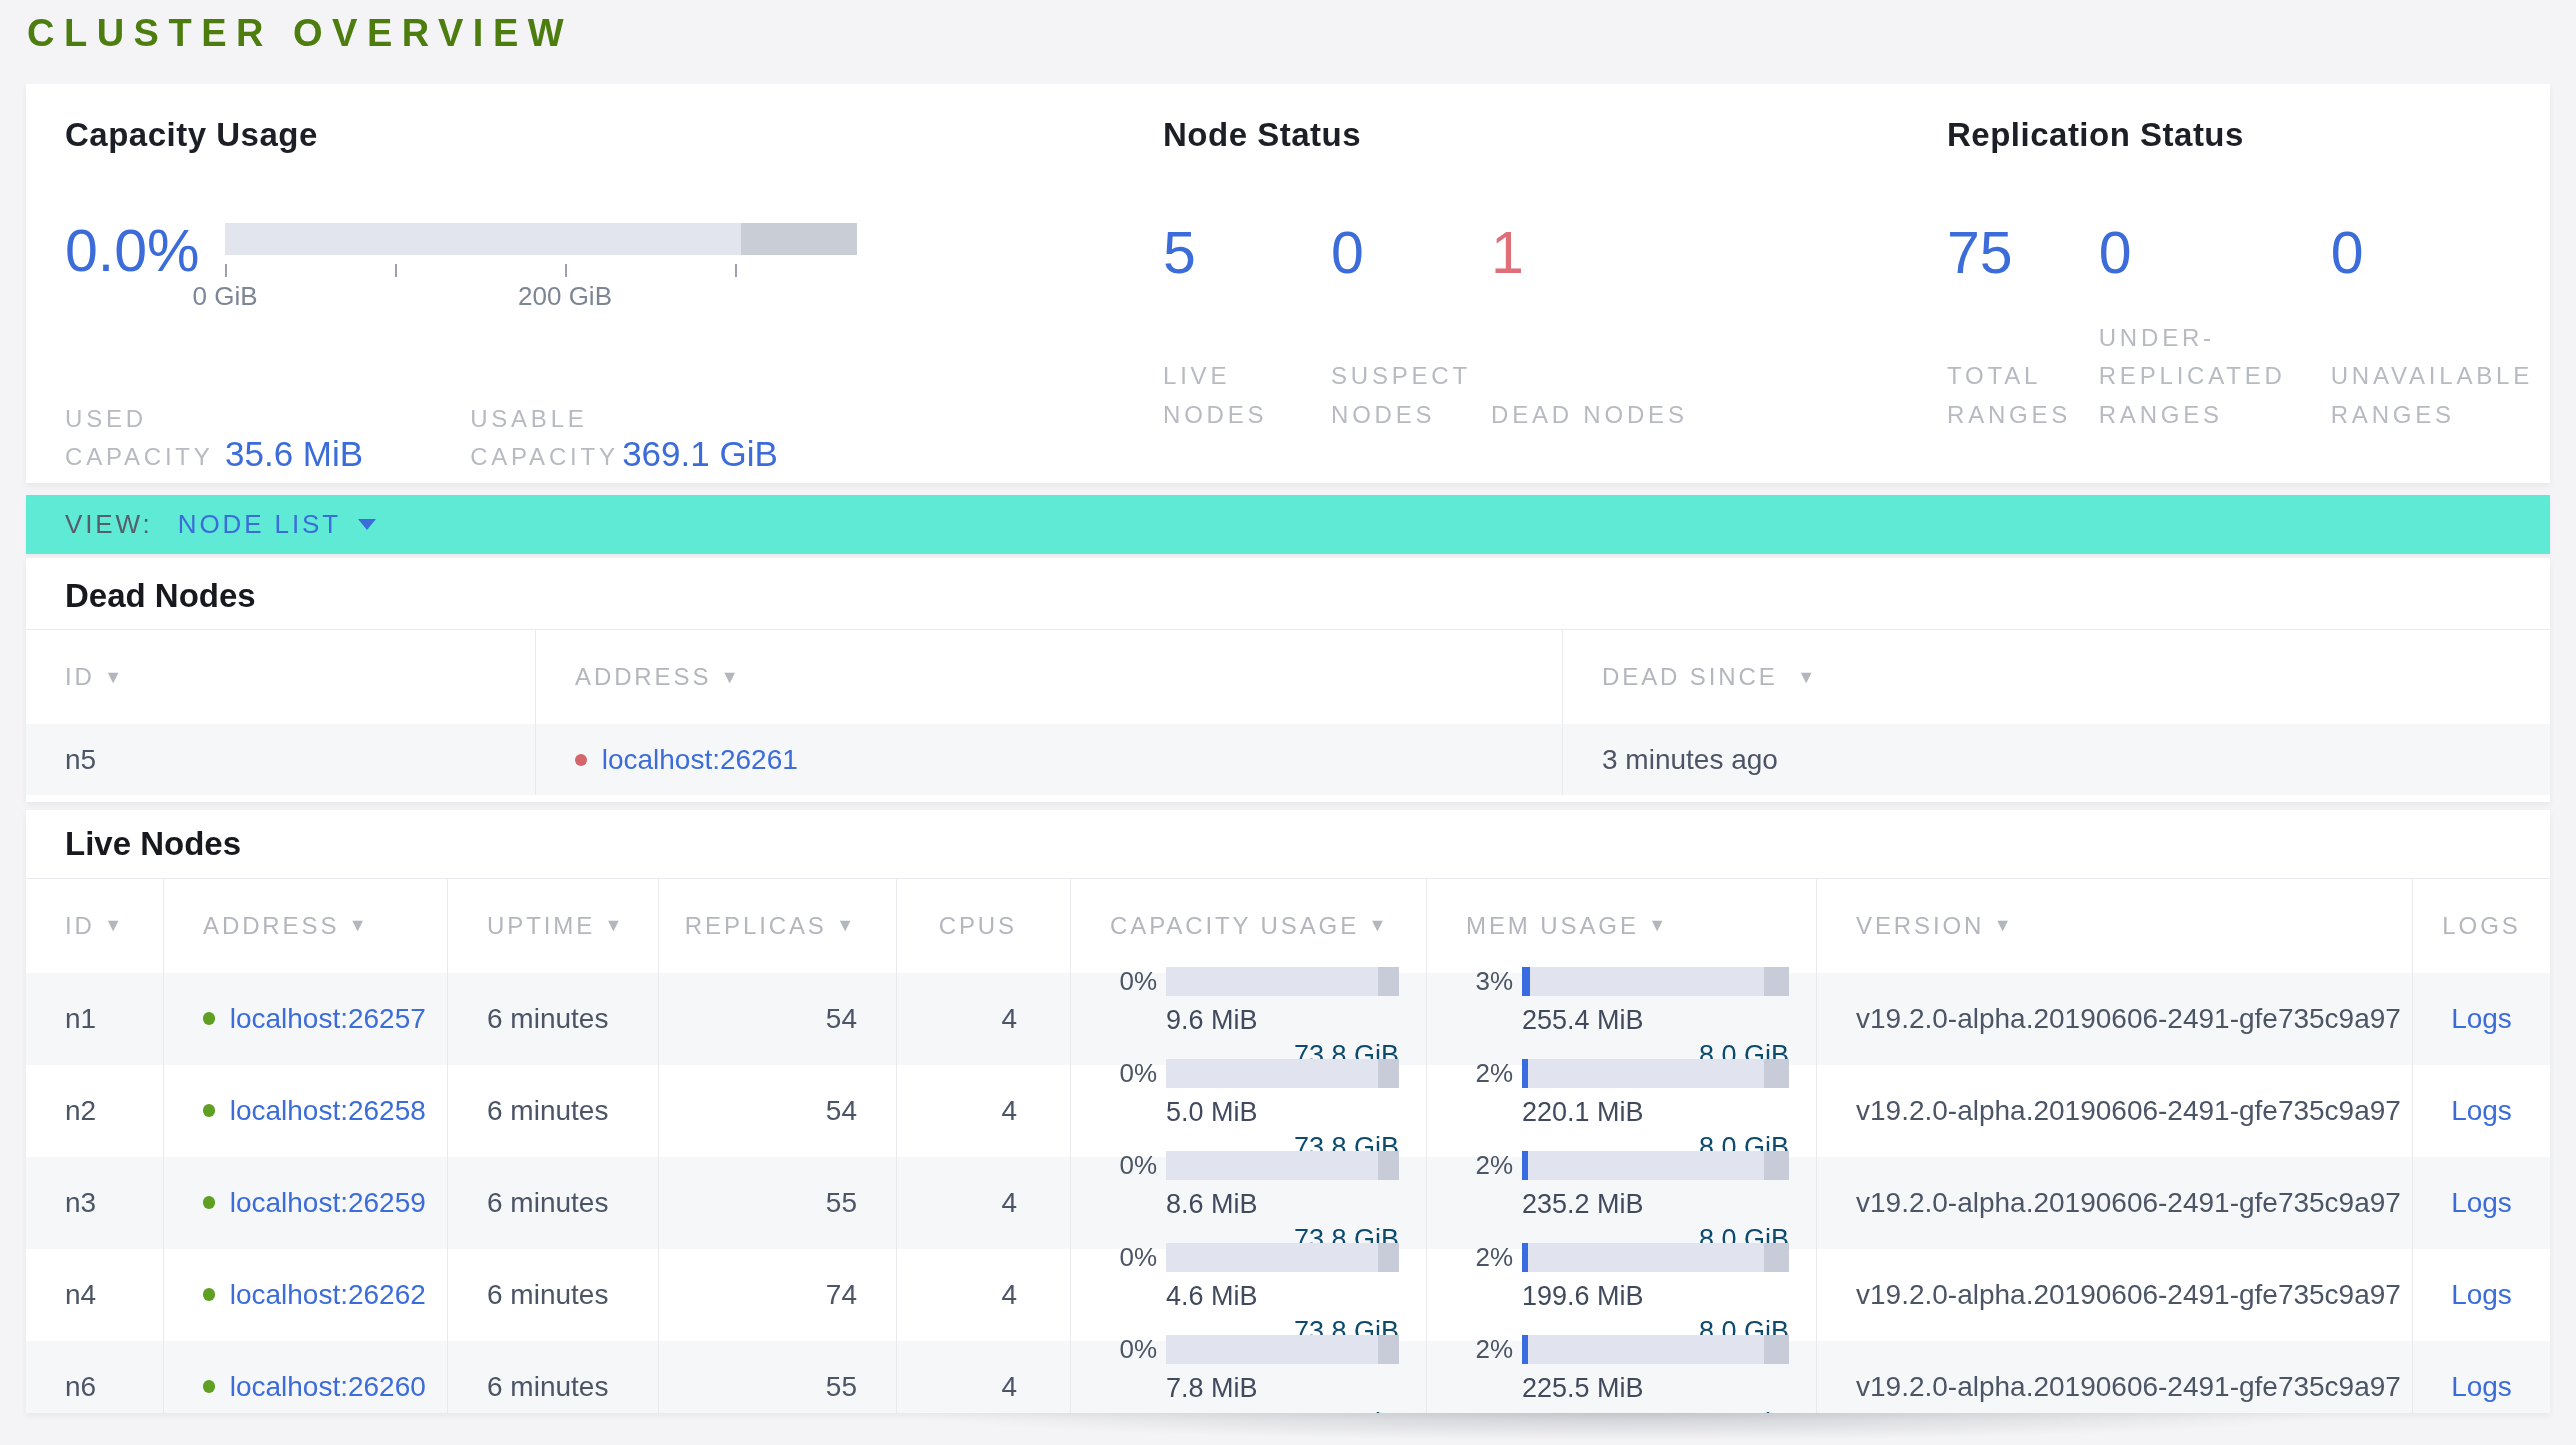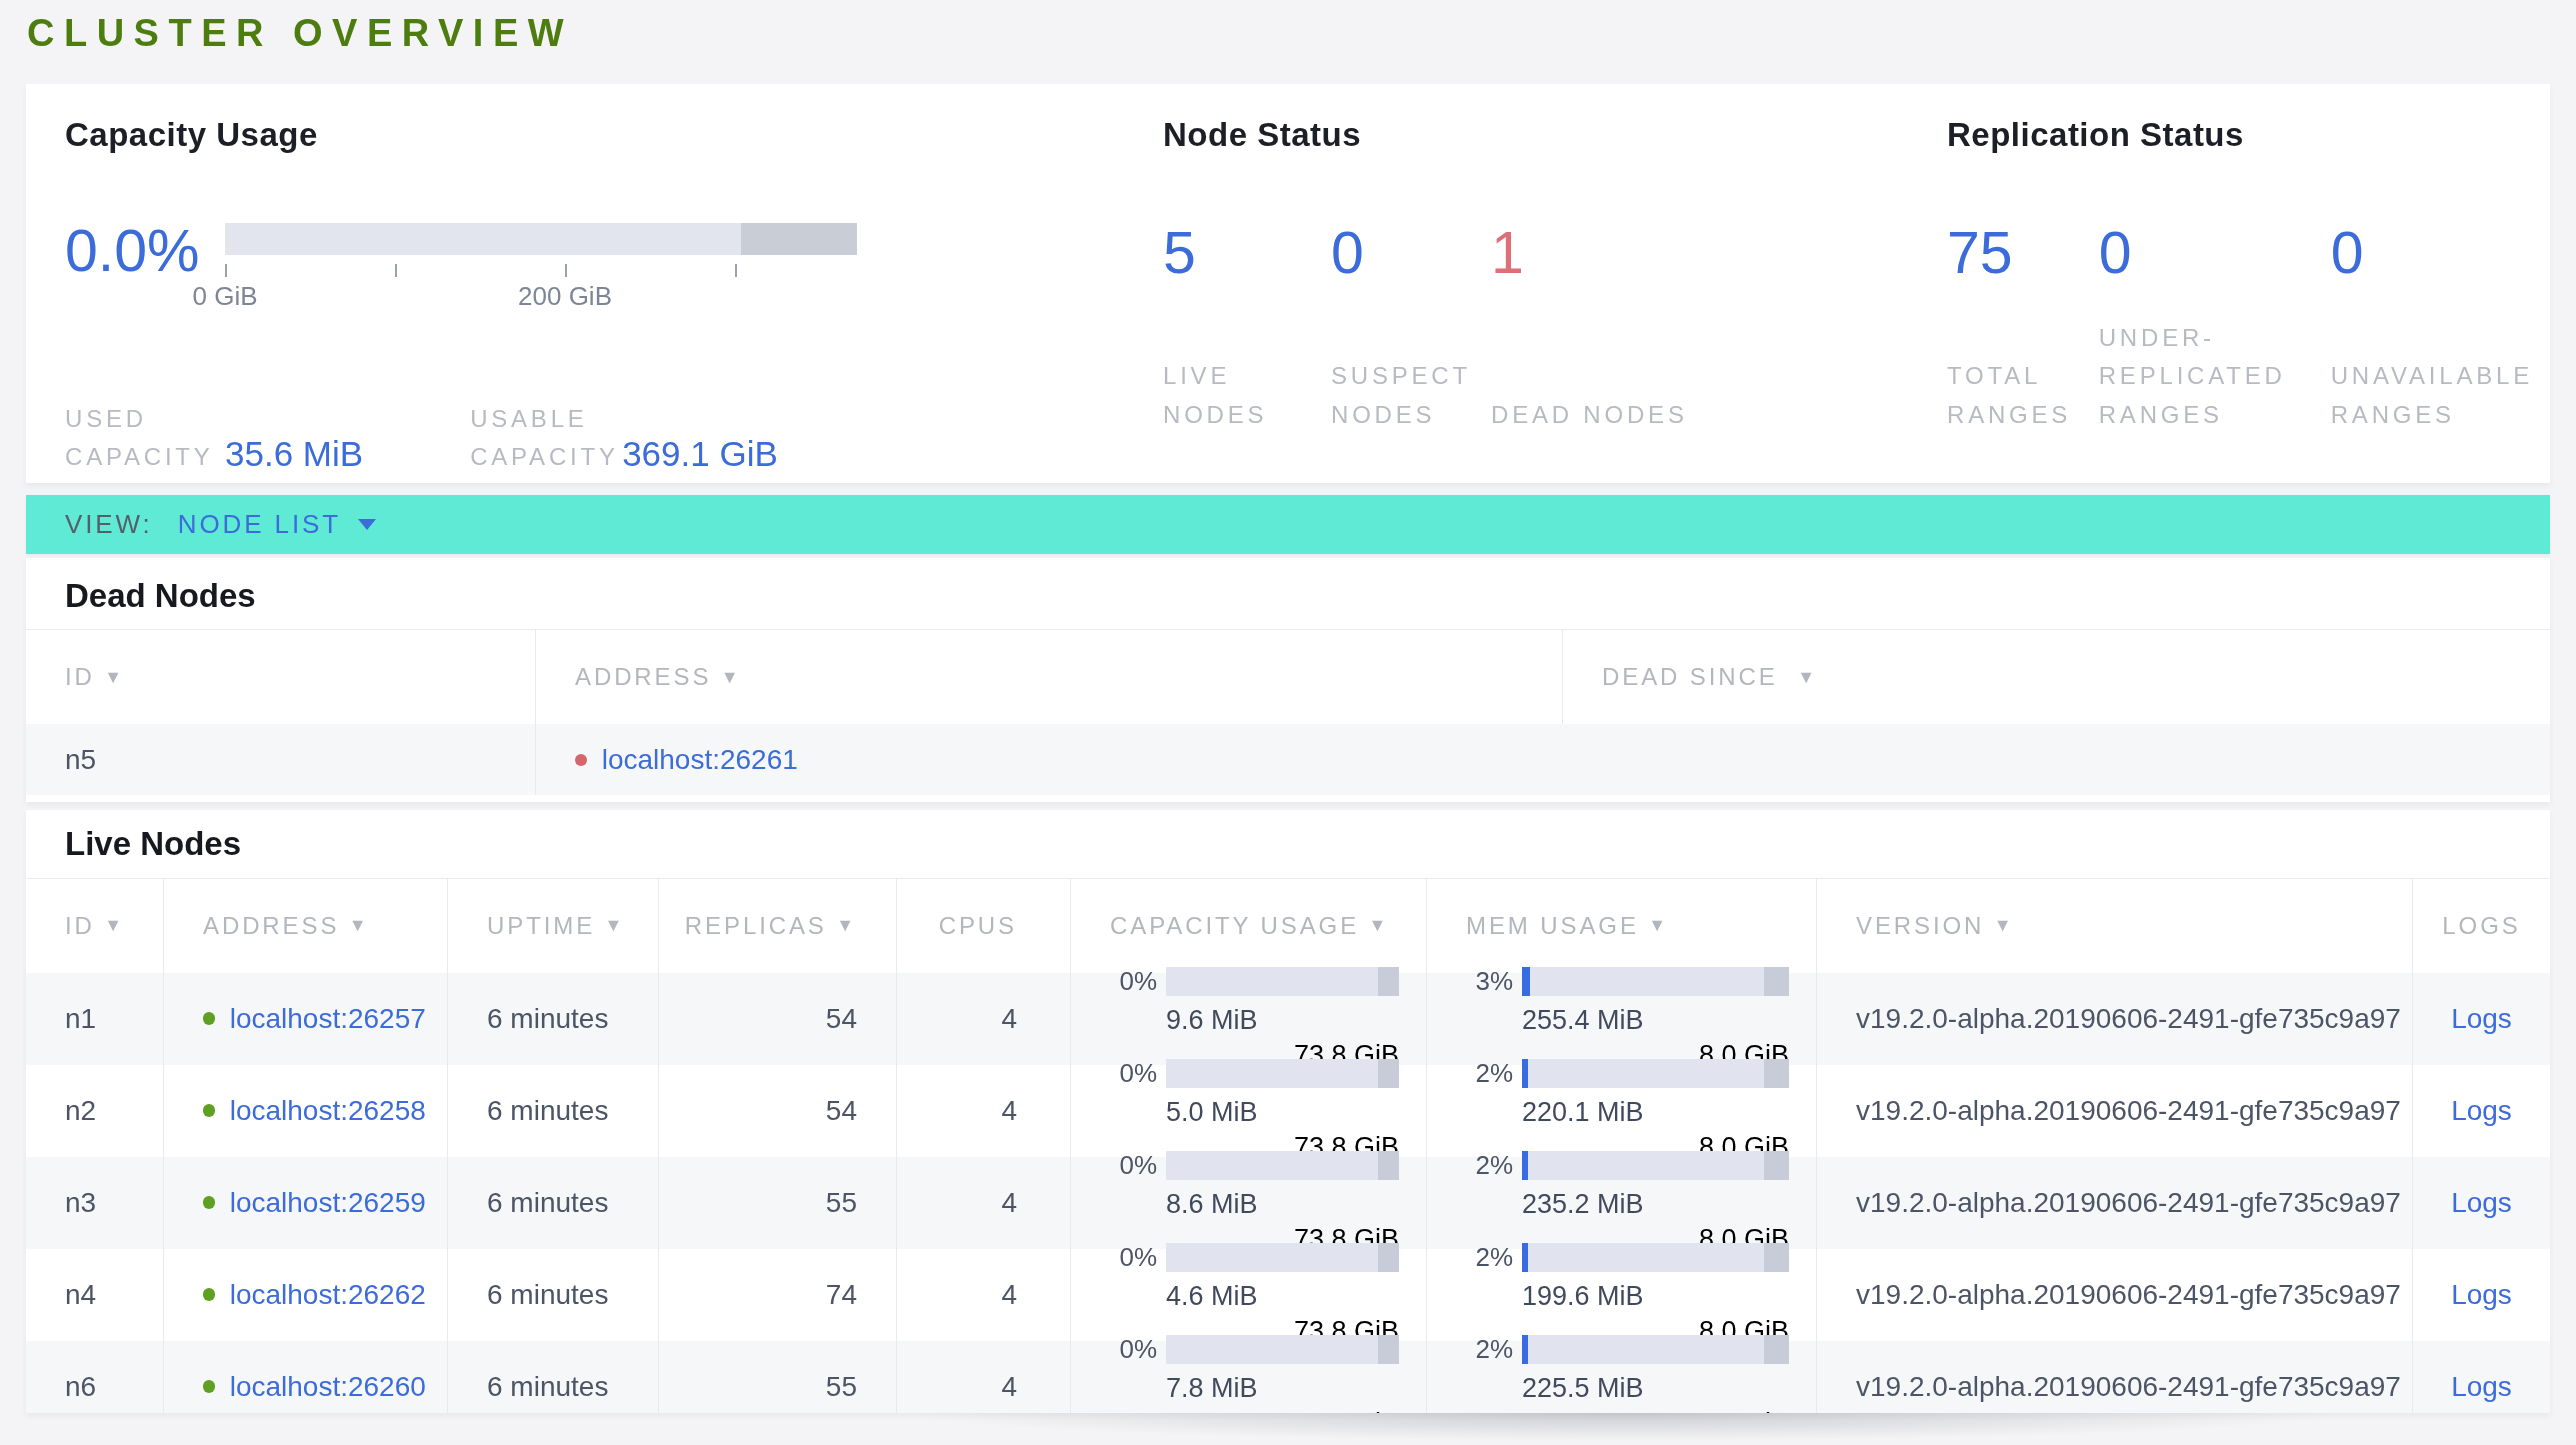--- a/index.html
+++ b/index.html
@@ -84,21 +84,21 @@
   .live .col-version { width:596px; }
   .live .col-logs { flex:1; justify-content:center; padding-left:0; }
   .cell.usage { flex-direction:column; justify-content:center; align-items:stretch; padding:0 27px 0 27px; }
   .u-top { display:flex; align-items:center; }
   .u-pct { width:59px; text-align:right; margin-right:8.6px; font-size:26px; color:#4c5566; flex:none; }
   .u-bar { flex:1; height:29px; background:#e1e4ee; position:relative; }
   .u-fill { position:absolute; left:0; top:0; bottom:0; background:#3a6ce1; }
   .u-capend { position:absolute; right:0; top:0; bottom:0; width:9.2%; background:#c8ccd8; }
   .u-vals { display:flex; justify-content:space-between; margin:8.6px 0 0 68px; font-size:27px; }
   .u-used { color:#414a5c; }
-  .u-max { color:#000000;margin-top:35px; }
+  .u-max { color:#0c4a6e;margin-top:35px; }
   .status-dot { width:12.4px; height:12.4px; border-radius:50%; margin-right:14.3px; flex:none; }
   .status-dot.live { background:#5f9f22; }
   .status-dot.dead { background:#d5666b; }
   a.link { color:#3b6cd9; text-decoration:none; cursor:pointer; }
   #bottom-shadow { position:absolute; top:1413px; left:726px; width:1795px; height:32px;
      background:radial-gradient(ellipse 55% 120% at 50% 0, rgba(95,100,112,0.28), rgba(95,100,112,0) 72%); }
 </style>
 </head>
 <body>
 
@@ -199,20 +199,21 @@
         <span class="arrow">▼</span>
       </div>
     </div>
   <div>
       <div class="trow striped">
         <div class="cell col-id">n5</div>
         <div class="cell col-address">
           <span class="status-dot dead"></span>
           <a class="link">localhost:26261</a>
         </div>
+        <div class="cell col-dead_since">3 minutes ago</div>
       </div>
     </div>
 </div>
 
 <div class="card live" id="card-live">
   <h2 class="table-title">Live Nodes</h2>
   <div class="thead">
       <div class="cell col-id">
         <span>ID</span>
         <span class="arrow">▼</span>

